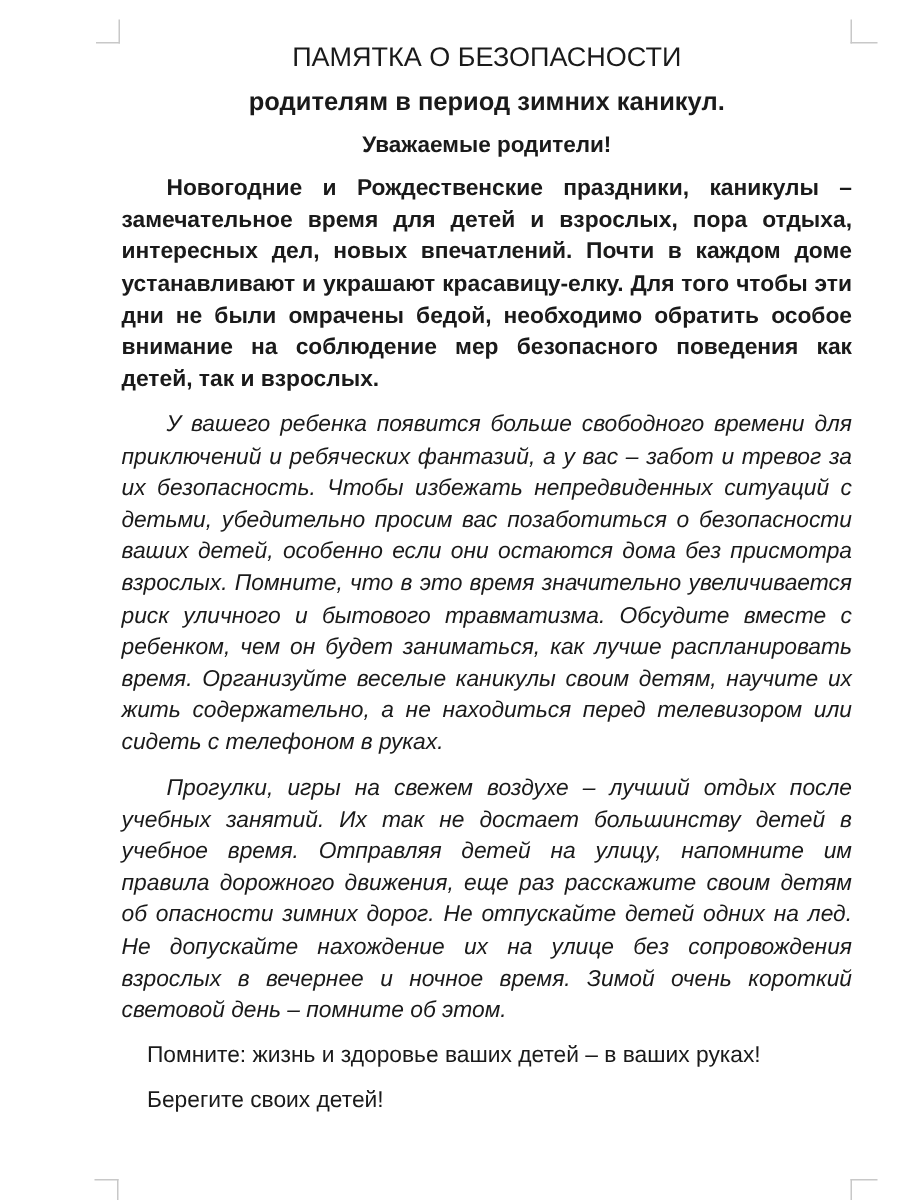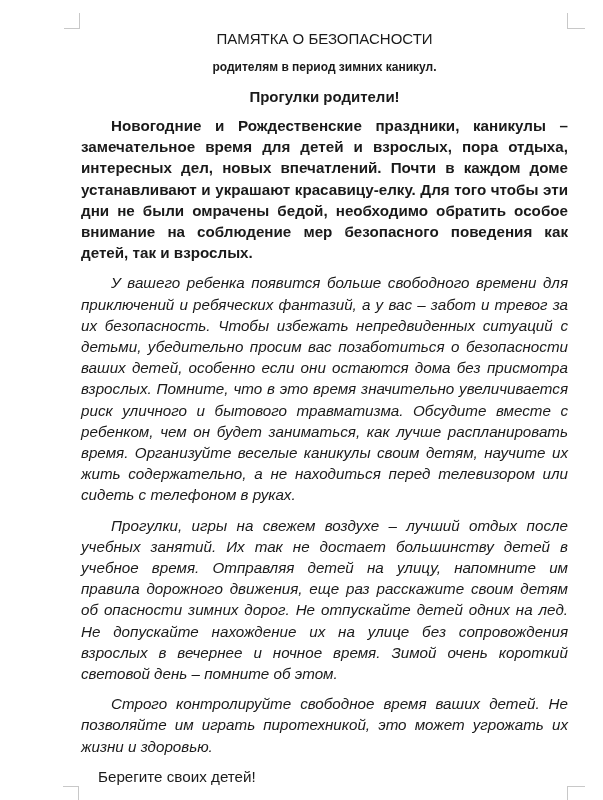--- a/index.html
+++ b/index.html
@@ -5,42 +5,41 @@
     html, body { margin: 0; padding: 0; background: #ffffff; }
     body { width: 603px; height: 800px; position: relative; overflow: hidden;
            font-family: "Liberation Sans", "DejaVu Sans", sans-serif; color: #1a1a1a; }
     .corner { position: absolute; border-color: #c8c8c8; border-style: solid; border-width: 0; width: 15px; height: 15px; }
     .c-tl { left: 64px; top: 13px; border-right-width: 1px; border-bottom-width: 1px; }
     .c-tr { left: 567px; top: 13px; border-left-width: 1px; border-bottom-width: 1px; width: 17px; }
     .c-bl { left: 63px; top: 786px; border-right-width: 1px; border-top-width: 1px; }
     .c-br { left: 567px; top: 786px; border-left-width: 1px; border-top-width: 1px; width: 17px; }
 
     .page { position: absolute; left: 81px; top: 26px; width: 487px; font-size: 15.2px; line-height: 21.2px; }
-    .title { text-align: center; font-size: 15px; margin: 2px 0 0 0; line-height: 21px; }
-    .subtitle { text-align: center; font-size: 12px; font-weight: bold; margin: 8px 0 0 0; line-height: 21px; }
+    .title { text-align: center; font-size: 18px; margin: 2px 0 0 0; line-height: 21px; }
+    .subtitle { text-align: center; font-size: 17px; font-weight: bold; margin: 8px 0 0 0; line-height: 21px; }
     .greeting { text-align: center; font-size: 15px; font-weight: bold; margin: 8px 0 0 0; line-height: 21px; }
     p.para { margin: 0; text-align: justify; text-indent: 30px; }
     p.p1 { margin-top: 8px; font-weight: bold; }
     p.p2, p.p3, p.p4 { margin-top: 9px; font-style: italic; }
     p.short { margin: 9px 0 0 0; text-indent: 17px; text-align: left; }
   </style>
 </head>
 <body>
 
 <div class="corner c-tl"></div>
 <div class="corner c-tr"></div>
 <div class="corner c-bl"></div>
 <div class="corner c-br"></div>
 
 <div class="page">
   <div class="title">ПАМЯТКА О БЕЗОПАСНОСТИ</div>
   <div class="subtitle">родителям в период зимних каникул.</div>
-  <div class="greeting">Прогулки родители!</div>
+  <div class="greeting">Уважаемые родители!</div>
 
   <p class="para p1">Новогодние и Рождественские праздники, каникулы – замечательное время для детей и взрослых, пора отдыха, интересных дел, новых впечатлений. Почти в каждом доме устанавливают и украшают красавицу-елку. Для того чтобы эти дни не были омрачены бедой, необходимо обратить особое внимание на соблюдение мер безопасного поведения как детей, так и взрослых.</p>
   <p class="para p2">У вашего ребенка появится больше свободного времени для приключений и ребяческих фантазий, а у вас – забот и тревог за их безопасность. Чтобы избежать непредвиденных ситуаций с детьми, убедительно просим вас позаботиться о безопасности ваших детей, особенно если они остаются дома без присмотра взрослых. Помните, что в это время значительно увеличивается риск уличного и бытового травматизма. Обсудите вместе с ребенком, чем он будет заниматься, как лучше распланировать время. Организуйте веселые каникулы своим детям, научите их жить содержательно, а не находиться перед телевизором или сидеть с телефоном в руках.</p>
   <p class="para p3">Прогулки, игры на свежем воздухе – лучший отдых после учебных занятий. Их так не достает большинству детей в учебное время. Отправляя детей на улицу, напомните им правила дорожного движения, еще раз расскажите своим детям об опасности зимних дорог. Не отпускайте детей одних на лед. Не допускайте нахождение их на улице без сопровождения взрослых в вечернее и ночное время. Зимой очень короткий световой день – помните об этом.</p>
-  <p class="para p4">Строго контролируйте свободное время ваших детей. Не позволяйте им играть пиротехникой, это может угрожать их жизни и здоровью.</p>
 
+  <p class="short">Помните: жизнь и здоровье ваших детей – в ваших руках!</p>
   <p class="short">Берегите своих детей!</p>
-  <p class="short">Помните: жизнь и здоровье ваших детей – в ваших руках!</p>
 
 </div>
 
 </body></html>

